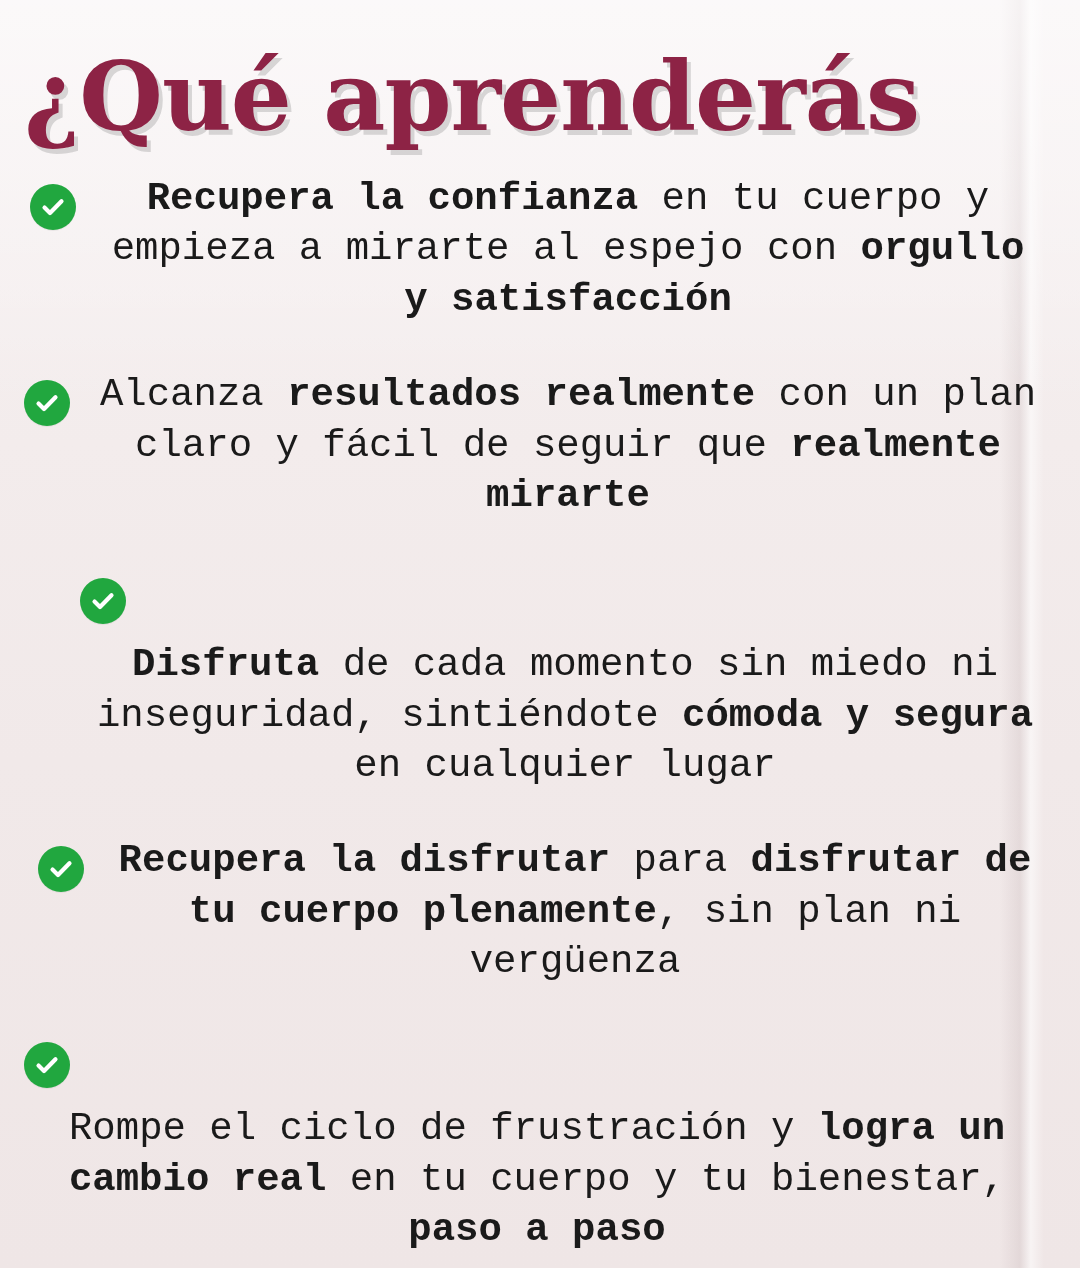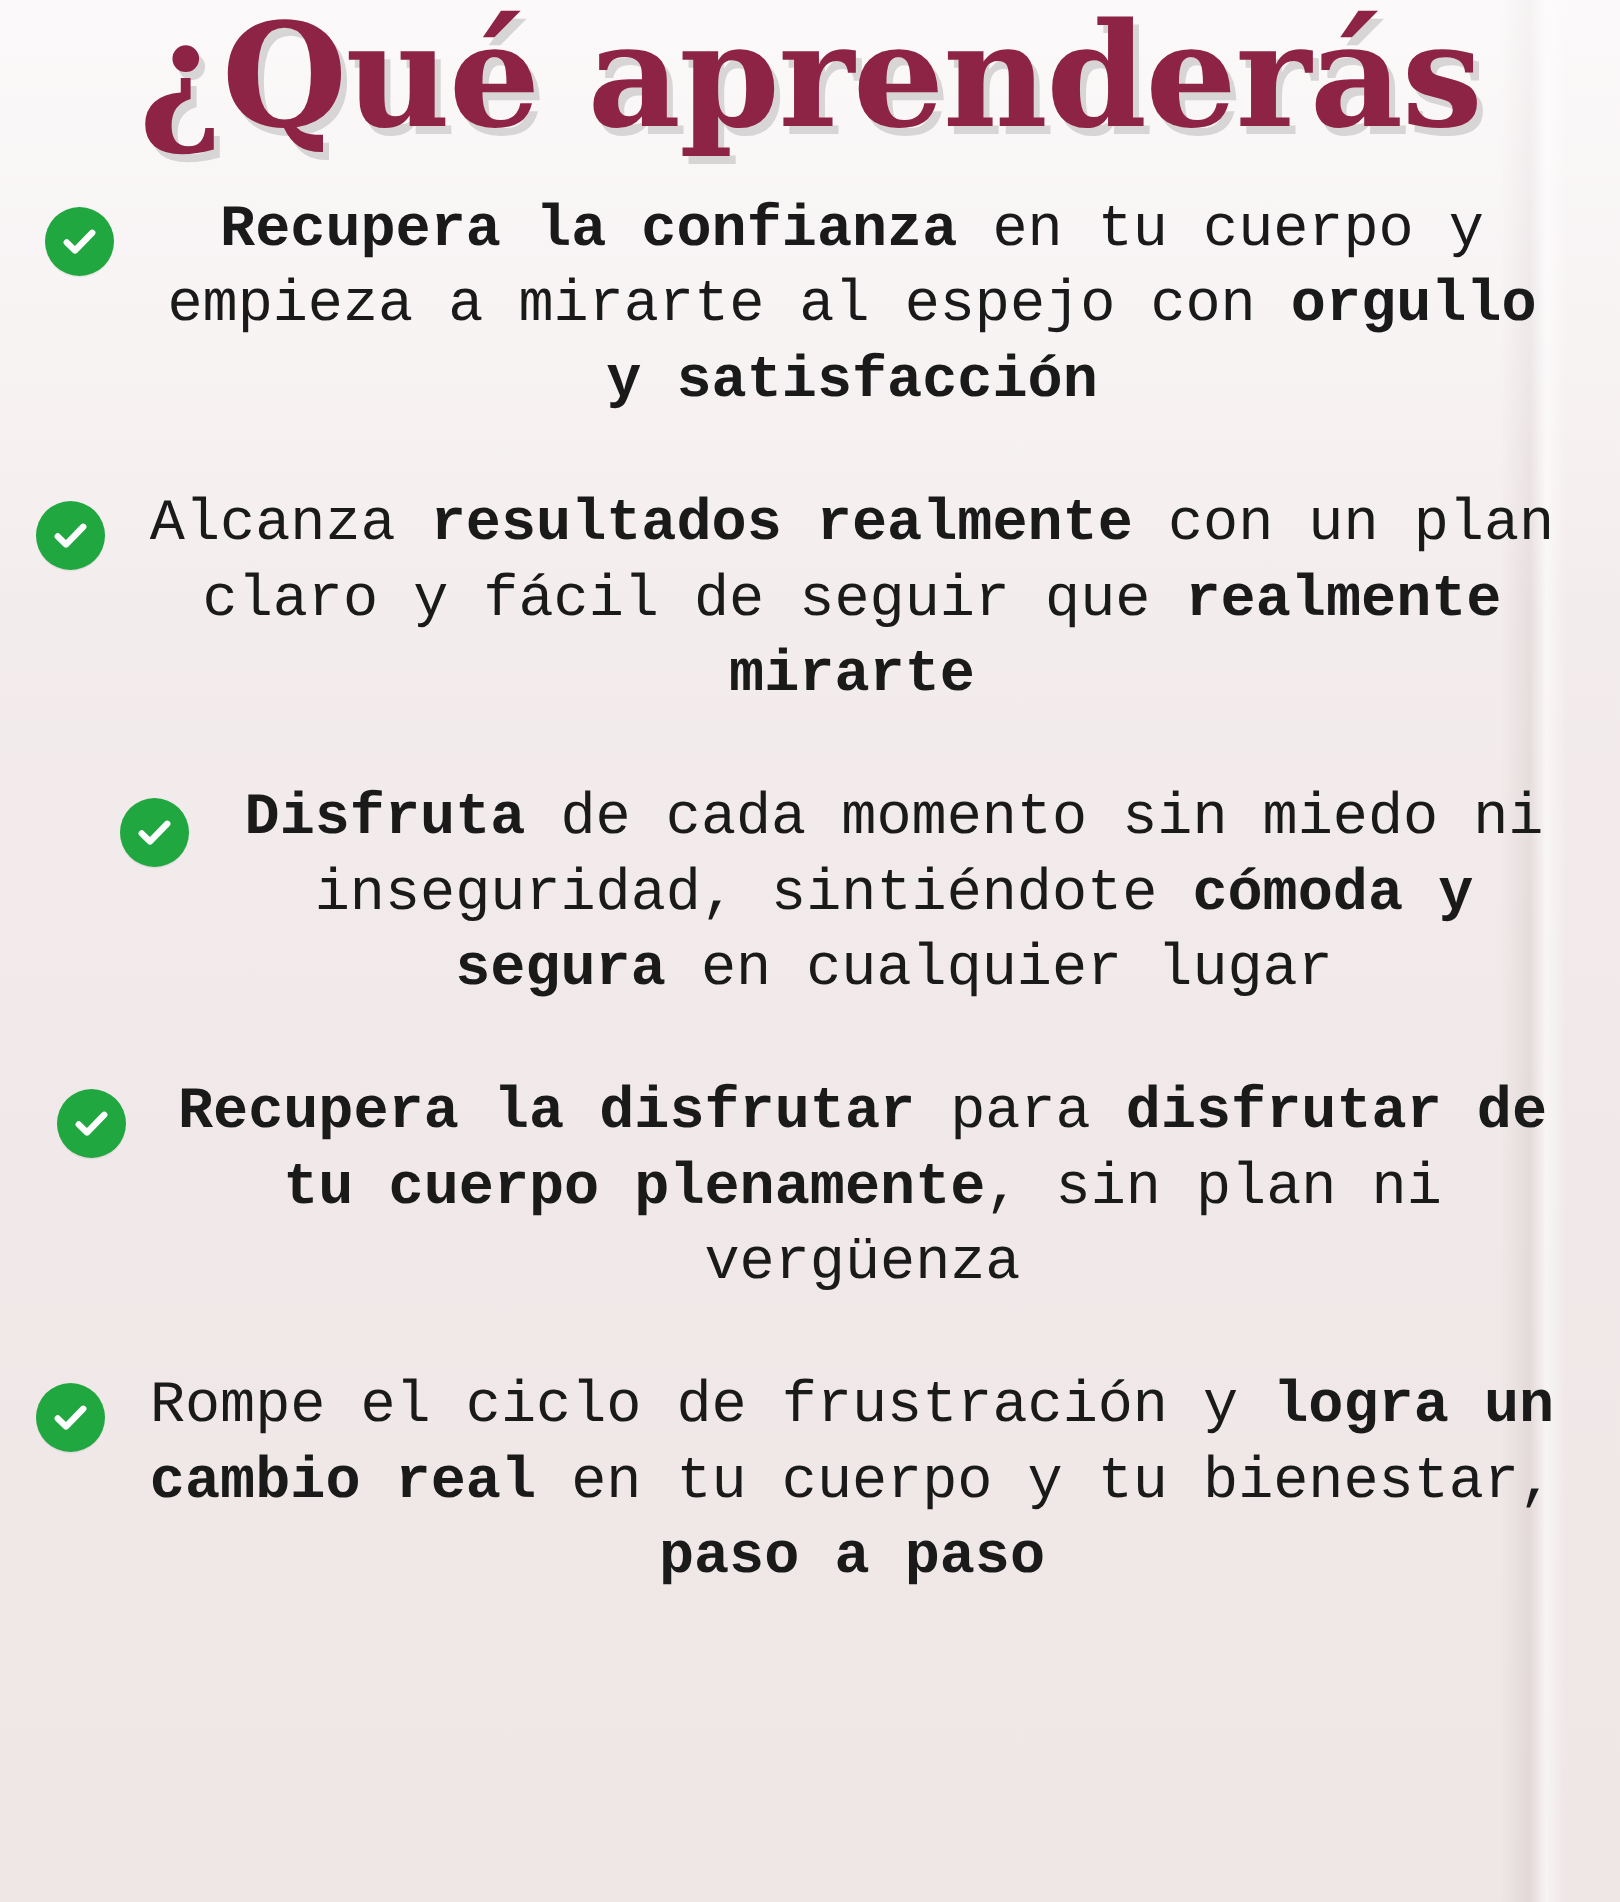--- a/index.html
+++ b/index.html
@@ -49,21 +49,21 @@
 
   .content {
     position: relative;
     z-index: 2;
     padding: 0 24px;
   }
 
   
   .heading {
     margin: 0;
-    text-align: center;
+    padding-top: 46px;
     font-family: "DejaVu Serif", serif;
     font-weight: bold;
     font-size: 96px;
     line-height: 1.06;
     letter-spacing: -1px;
     color: #8d2345;
     text-shadow: 4px 5px 0 rgba(150,150,150,0.35);
   }
   .heading .line {
     display: block;
@@ -109,24 +109,24 @@
     color: #1a1a1a;
     text-align: center;
   }
   .benefit-text b {
     font-weight: bold;
   }
 
   
   .benefit--1 .benefit-text { margin-right: 6px; }
   .benefit--2 { padding-left: 0; }
-  .benefit--3 { padding-left: 56px; }
+  .benefit--3 { padding-left: 56px; flex-direction: column; }
   .benefit--3 .check { margin-top: 12px; }
   .benefit--4 { padding-left: 14px; }
-  .benefit--5 { padding-left: 0; }
+  .benefit--5 { padding-left: 0; flex-direction: column; }
 </style>
 </head>
 <body>
 
 <div class="page">
   <div class="content">
 
     <h1 class="heading">
       <span class="line">¿Qué aprenderás</span>
     </h1>

